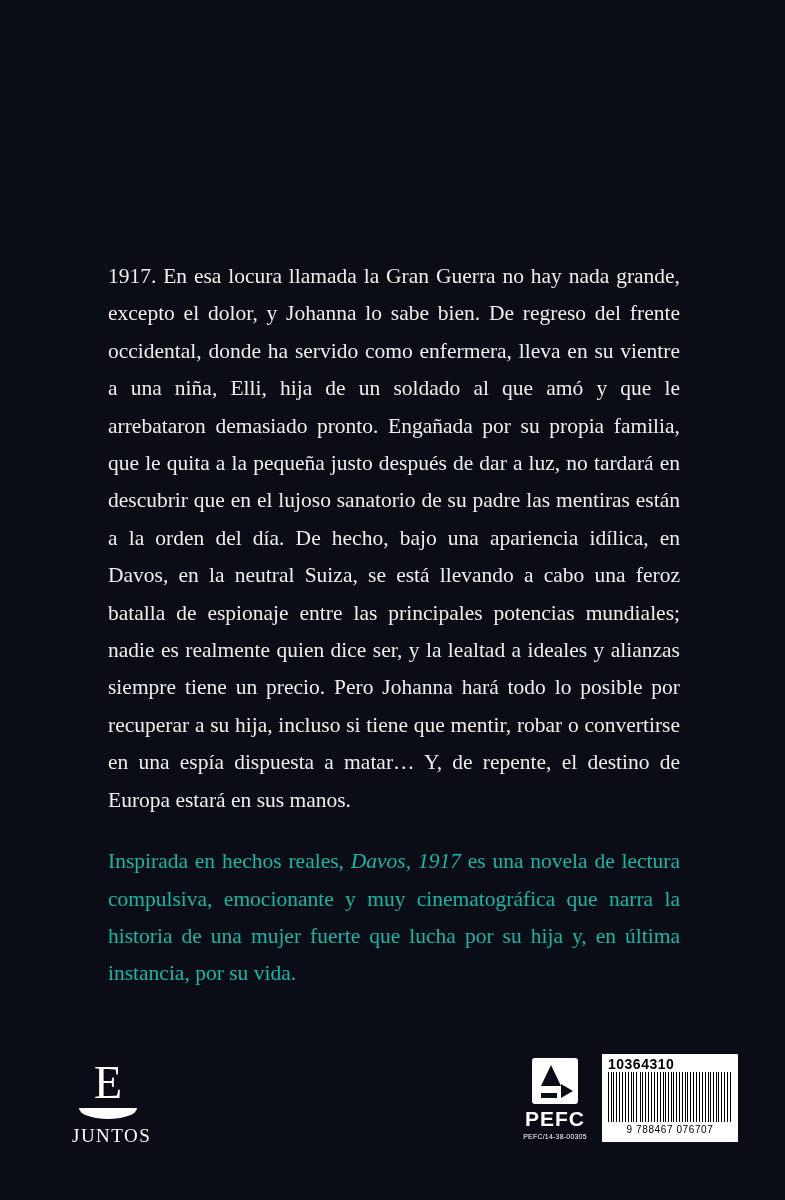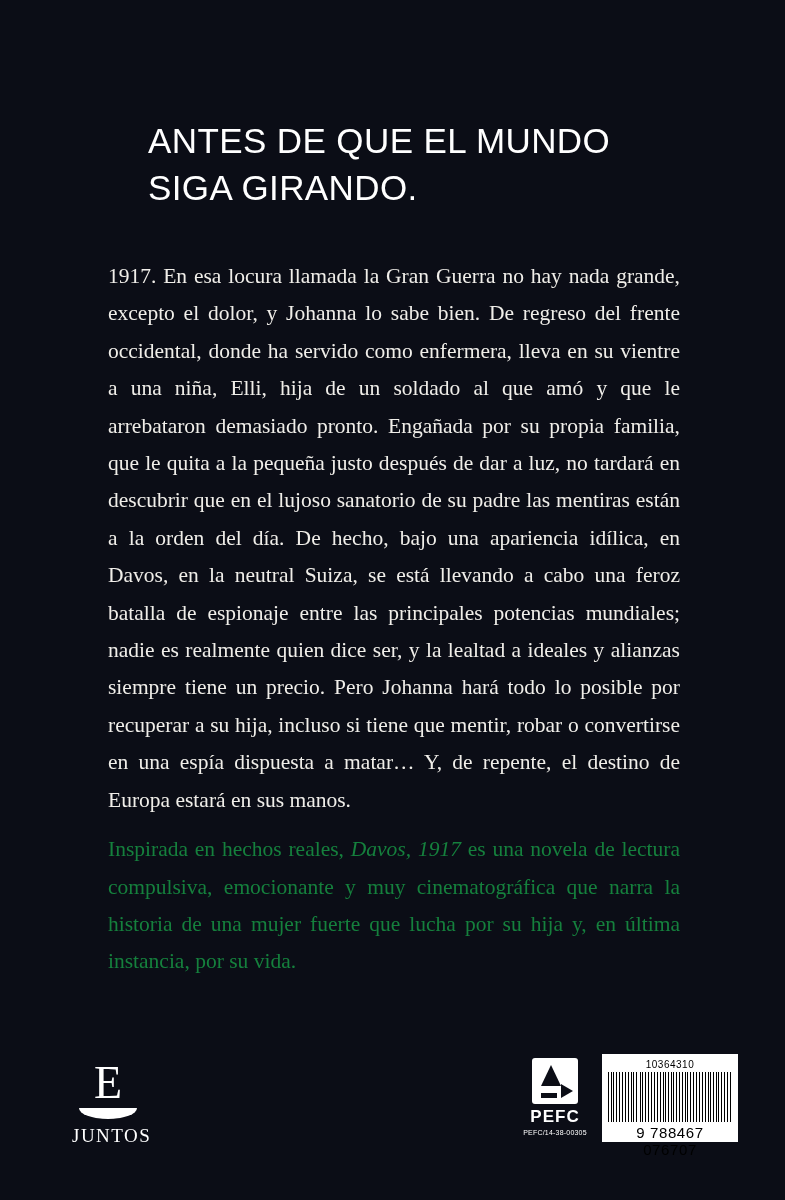--- a/index.html
+++ b/index.html
@@ -46,22 +46,22 @@
     line-height: 1.74;
     text-align: justify;
     text-justify: inter-word;
     color: #f0eee9;
     hyphens: manual;
   }
   .blurb p {
     margin: 0;
   }
   .blurb .highlight {
-    color: #15803d;
-    margin-top: 12px;
+    color: #14b8a6;
+    margin-top: 24px;
   }
   .blurb .highlight em {
     font-style: italic;
   }
   .footer {
     position: absolute;
     left: 0;
     top: 1040px;
     width: 785px;
     height: 160px;
@@ -156,21 +156,21 @@
     position: absolute;
     left: 9px;
     bottom: 6px;
     width: 16px;
     height: 5px;
     background: #0b0d16;
   }
   .pefc .word {
     font-family: "Liberation Sans", sans-serif;
     font-weight: bold;
-    font-size: 17px;
+    font-size: 21px;
     letter-spacing: 1px;
     color: #ffffff;
     margin-top: 3px;
   }
   .pefc .code {
     font-family: "Liberation Sans", sans-serif;
     font-size: 7px;
     color: #ffffff;
     margin-top: 2px;
     letter-spacing: 0.2px;
@@ -181,55 +181,52 @@
     left: 602px;
     top: 14px;
     width: 136px;
     height: 88px;
     background: #ffffff;
     padding: 5px 6px 4px 6px;
     box-sizing: border-box;
   }
   .barcode-box .num-top {
     font-family: "Liberation Sans", sans-serif;
-    font-size: 10px;
+    font-size: 14px;
     color: #000;
-    text-align: center;
+    text-align: left;
     letter-spacing: 0.5px;
     line-height: 11px;
+    font-weight: bold;
   }
   .barcode-box .bars {
     height: 50px;
     display: flex;
     align-items: stretch;
     gap: 1px;
     margin-top: 2px;
   }
   .barcode-box .bars i {
     display: block;
     background: #000;
   }
   .barcode-box .num-bottom {
     font-family: "Liberation Sans", sans-serif;
-    font-size: 15px;
+    font-size: 10px;
     color: #000;
     text-align: center;
     letter-spacing: 0.6px;
     margin-top: 2px;
   }
 </style>
 </head>
 <body>
 
 <div class="page">
 
-  <div class="headline">
-    <span class="line">ANTES DE QUE EL MUNDO</span>
-    <span class="line">SIGA GIRANDO.</span>
-  </div>
 
   <div class="blurb">
     <p>1917. En esa locura llamada la Gran Guerra no hay nada grande, excepto el dolor, y Johanna lo sabe bien. De regreso del frente occidental, donde ha servido como enfermera, lleva en su vientre a una niña, Elli, hija de un soldado al que amó y que le arrebataron demasiado pronto. Engañada por su propia familia, que le quita a la pequeña justo después de dar a luz, no tardará en descubrir que en el lujoso sanatorio de su padre las mentiras están a la orden del día. De hecho, bajo una apariencia idílica, en Davos, en la neutral Suiza, se está llevando a cabo una feroz batalla de espionaje entre las principales potencias mundiales; nadie es realmente quien dice ser, y la lealtad a ideales y alianzas siempre tiene un precio. Pero Johanna hará todo lo posible por recuperar a su hija, incluso si tiene que mentir, robar o convertirse en una espía dispuesta a matar… Y, de repente, el destino de Europa estará en sus manos.</p>
     <p class="highlight"><span>Inspirada en hechos reales, </span><em>Davos, 1917</em><span> es una novela de lectura compulsiva, emocionante y muy cinematográfica que narra la historia de una mujer fuerte que lucha por su hija y, en última instancia, por su vida.</span></p>
   </div>
 
   <div class="footer">
 
     <div class="espasa">
       <div class="e-mark">E</div>

